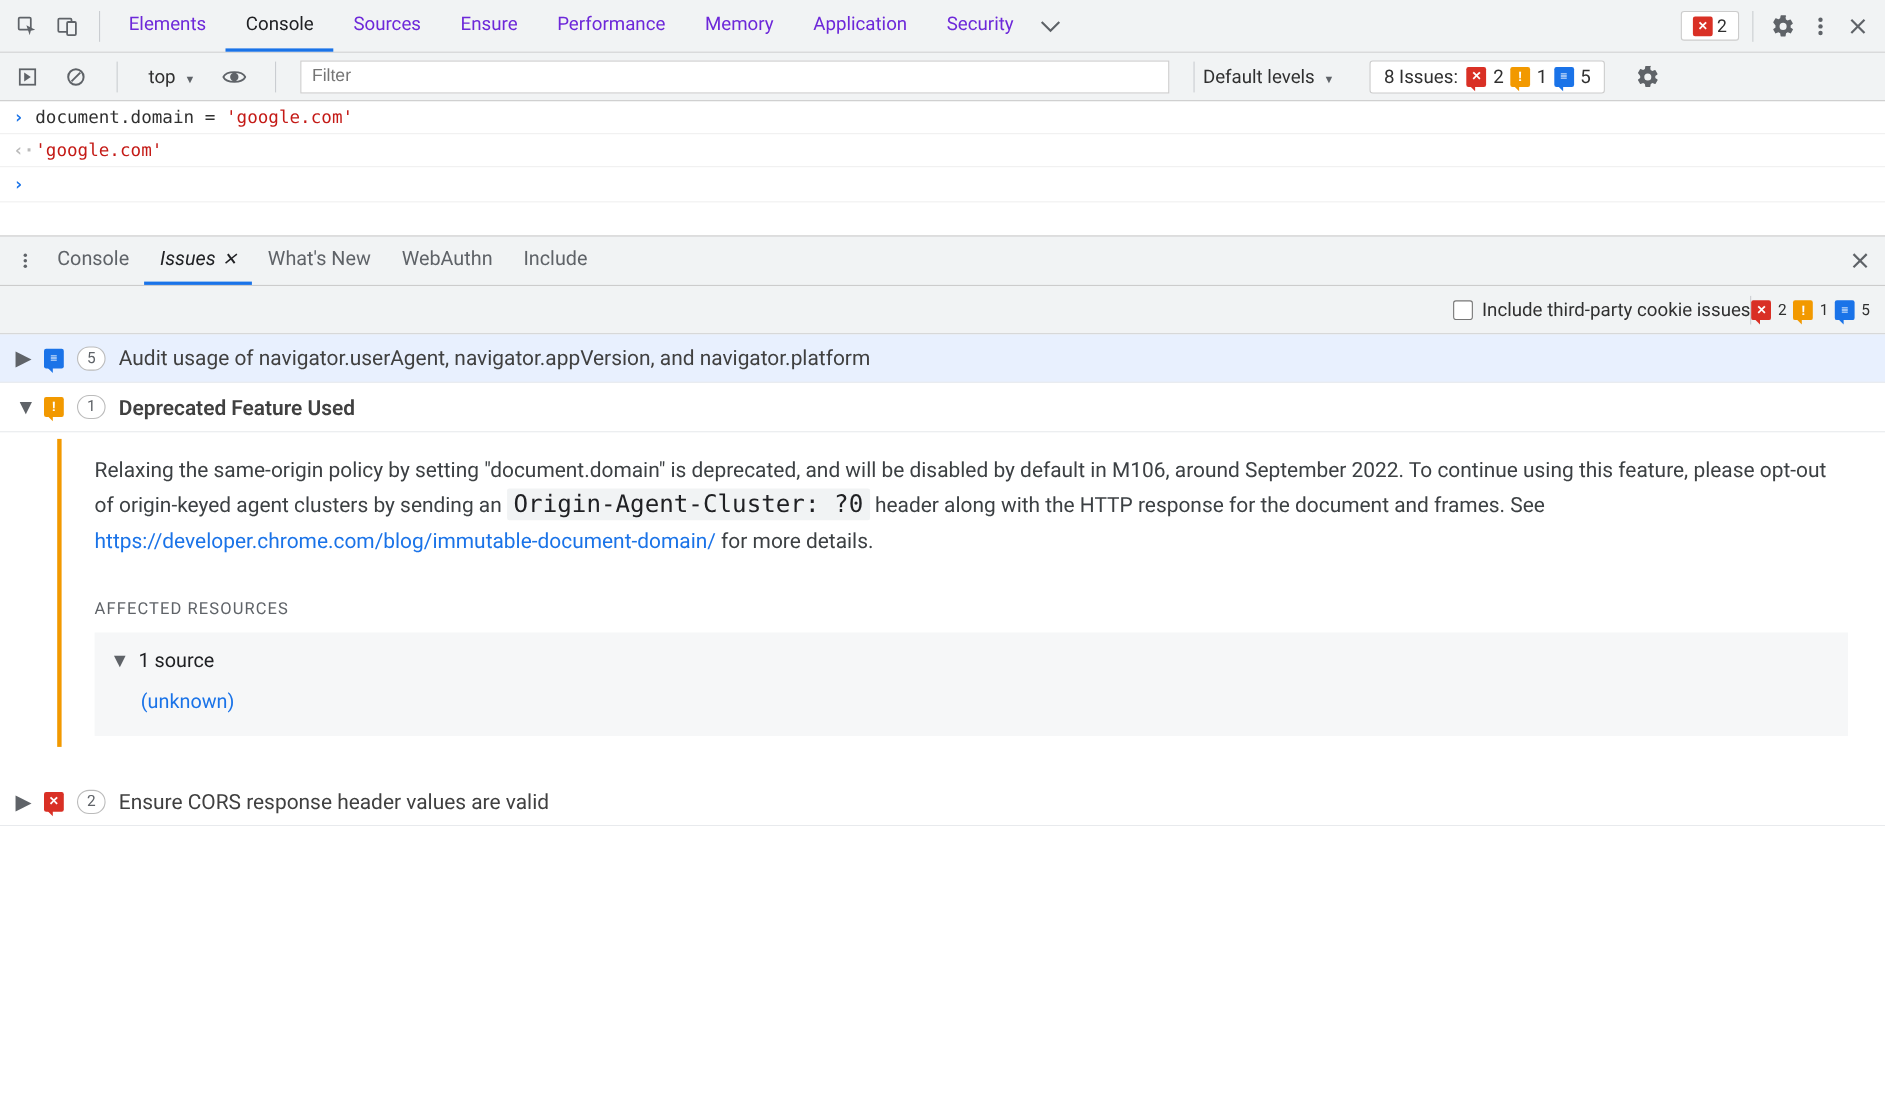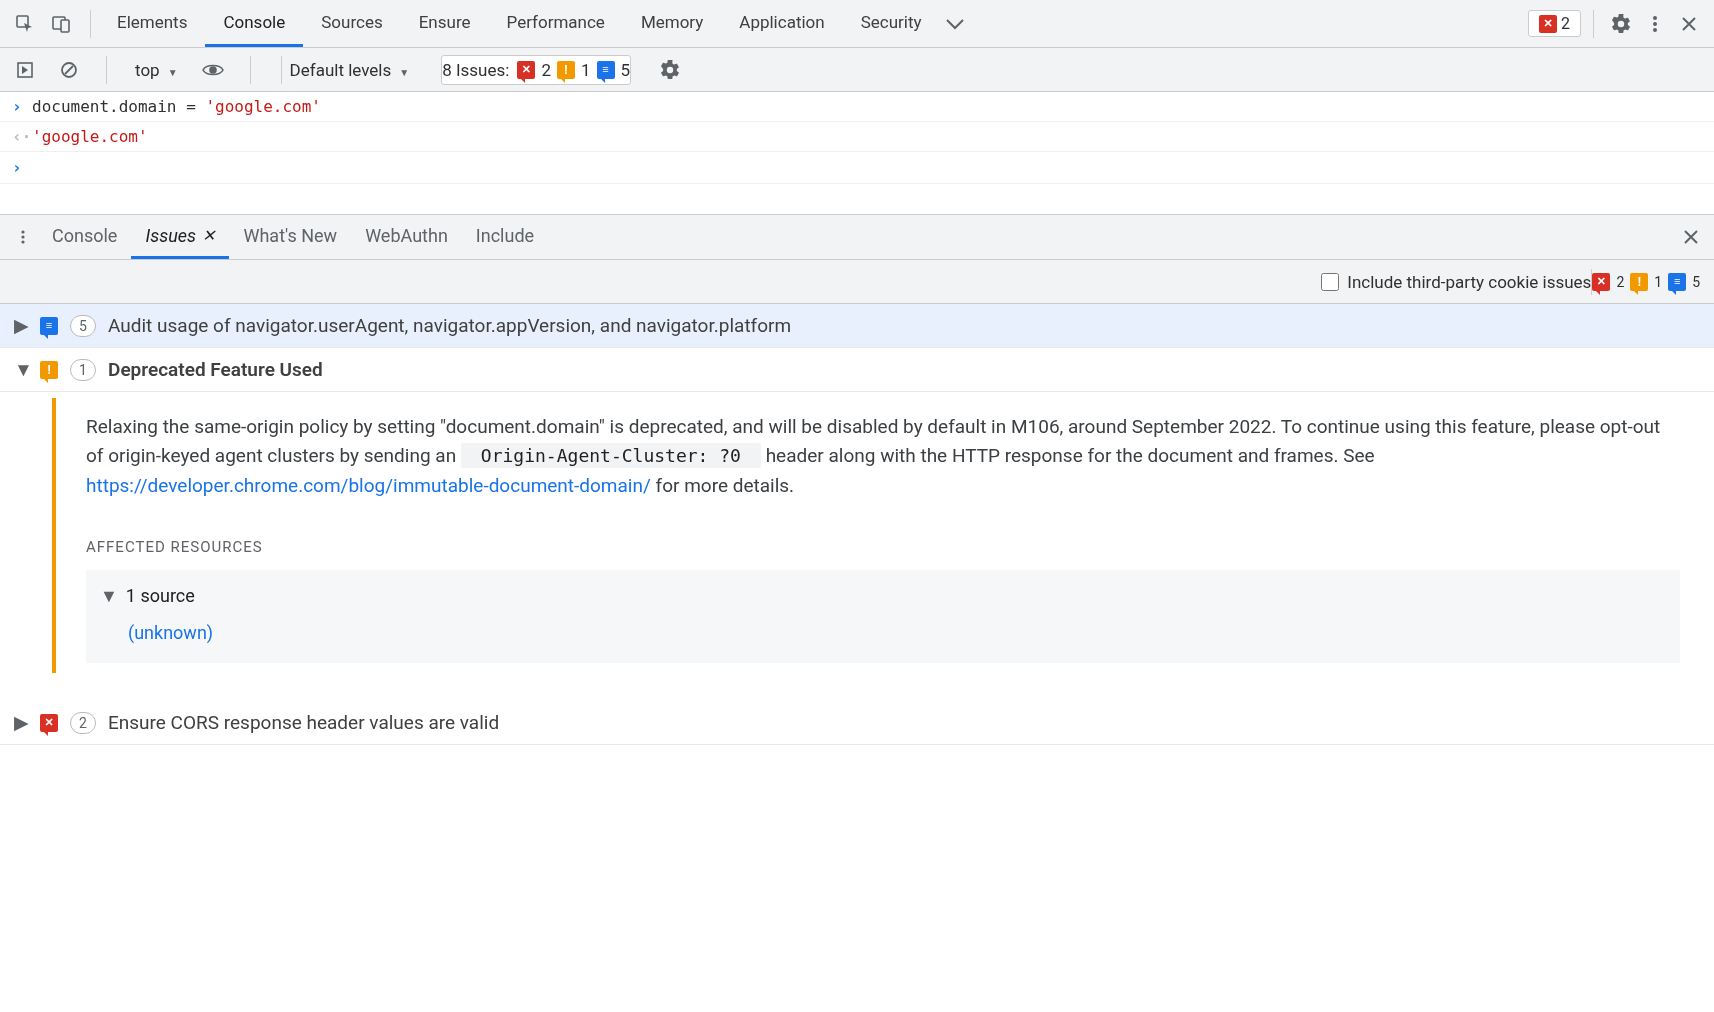--- a/index.html
+++ b/index.html
@@ -15,21 +15,21 @@
   align-items: center;
   height: 48px;
   border-bottom: 1px solid #ccc;
   background: #f1f3f4;
   padding: 0 10px;
 }
 .toolbar-left { display: flex; align-items: center; gap: 6px; }
 .toolbar-tabs { display: flex; align-items: center; }
 .tab-top {
   padding: 12px 18px;
-  color: #404040;
+  color: #6d28d9;
   font-size: 17px;
   cursor: pointer;
   border-bottom: 3px solid transparent;
 }
 .tab-top.active { color: #202124; border-bottom-color: #1a73e8; }
 .toolbar-divider { width: 1px; height: 28px; background: #cacdd1; margin: 0 8px; }
 .toolbar-right { margin-left: auto; display: flex; align-items: center; gap: 4px; }
 .icon-btn {
   width: 30px; height: 30px;
   display: inline-flex; align-items: center; justify-content: center;
@@ -63,21 +63,21 @@
 .filter-input {
   flex:1; max-width:790px; height:30px; border:1px solid #ccc; background:#fff;
   padding:0 10px; font-size:16px; color:#303030; outline:none;
 }
 .levels {
   display:inline-flex; align-items:center; gap:4px; font-size:17px; color:#303030;
   padding:4px 8px; cursor:pointer; margin-left:8px; border-left:1px solid #cacdd1;
 }
 .issues-box {
   display:inline-flex; align-items:center; gap:8px; font-size:17px;
-  border:1px solid #ccc; background:#fff; border-radius:3px; padding:4px 0; margin-left:10px;
+  border:1px solid #ccc; background:#fff; border-radius:3px; padding:4px 12px; margin-left:10px;
 }
 .issues-counts { display:inline-flex; align-items:center; gap:6px; }
 
 .console-body { font-family: Menlo, Consolas, monospace; font-size:16px; }
 .console-line { display:flex; align-items:flex-start; padding:5px 12px; border-bottom:1px solid #f0f0f0; }
 .prompt-sym { width:20px; color:#1a73e8; font-weight:bold; }
 .prompt-sym.ret { color:#bbb; }
 .code-text { white-space:pre; }
 .tok-var { color:#303030; }
 .tok-op { color:#303030; }
@@ -117,21 +117,21 @@
 }
 .issue-title { color:#404040; }
 .issue-title.bold { font-weight:600; }
 
 .issue-detail {
   margin:6px 14px 28px 52px; border-left:4px solid #f29900;
   padding:14px 20px 10px 30px; font-size:19px; color:#3c4043; line-height:1.55;
 }
 .issue-detail code {
   font-family: Menlo, Consolas, monospace; background:#f1f3f4;
-  padding:2px 20px; font-size:18px; border-radius:2px; color:#202124;
+  padding:2px 6px; font-size:22px; border-radius:2px; color:#202124;
 }
 .issue-detail a { color:#1a73e8; text-decoration:none; }
 .aff-header {
   margin-top:36px; font-size:15px; letter-spacing:1px; color:#5f6368;
 }
 .aff-box {
   margin-top:10px; background:#f6f7f8; padding:12px 14px 16px 14px;
 }
 .aff-src { display:flex; align-items:center; gap:8px; font-size:18px; color:#202124; }
 .aff-link { margin-left:28px; margin-top:10px; color:#1a73e8; font-size:18px; cursor:pointer; }
@@ -217,20 +217,21 @@
     <span>top</span>
     <span class="chevron-down"></span>
   </div>
   <span class="icon-btn">
     <svg width="22" height="18" viewBox="0 0 22 18" fill="none" stroke="#5f6368" stroke-width="1.6">
         <path d="M1 9 C4 3 18 3 21 9 C18 15 4 15 1 9 Z"></path>
         <circle cx="11" cy="9" r="3" fill="#5f6368"></circle>
       </svg>
   </span>
   <div class="toolbar-divider"></div>
+  <input class="filter-input" placeholder="Filter" style="">
   <div class="levels">
     <span>Default levels</span>
     <span class="chevron-down"></span>
   </div>
   <div class="issues-box">
     <span>8 Issues:</span>
     <span class="issues-counts">
       <span class="badge-err speech">✕</span>
         <span>2</span>
       <span class="badge-warn speech">!</span>

